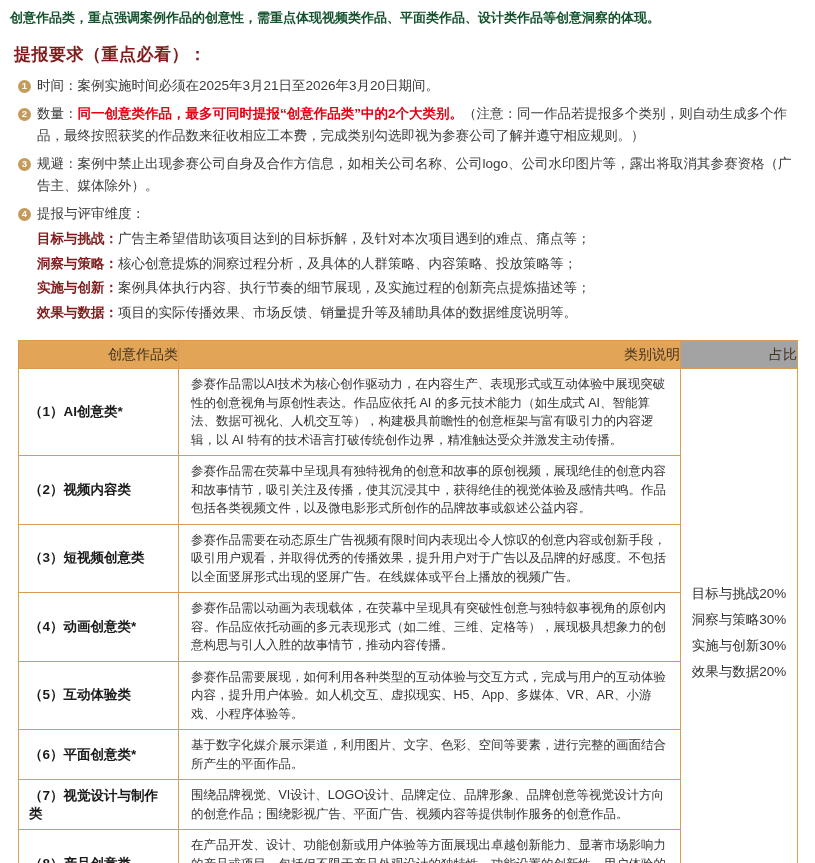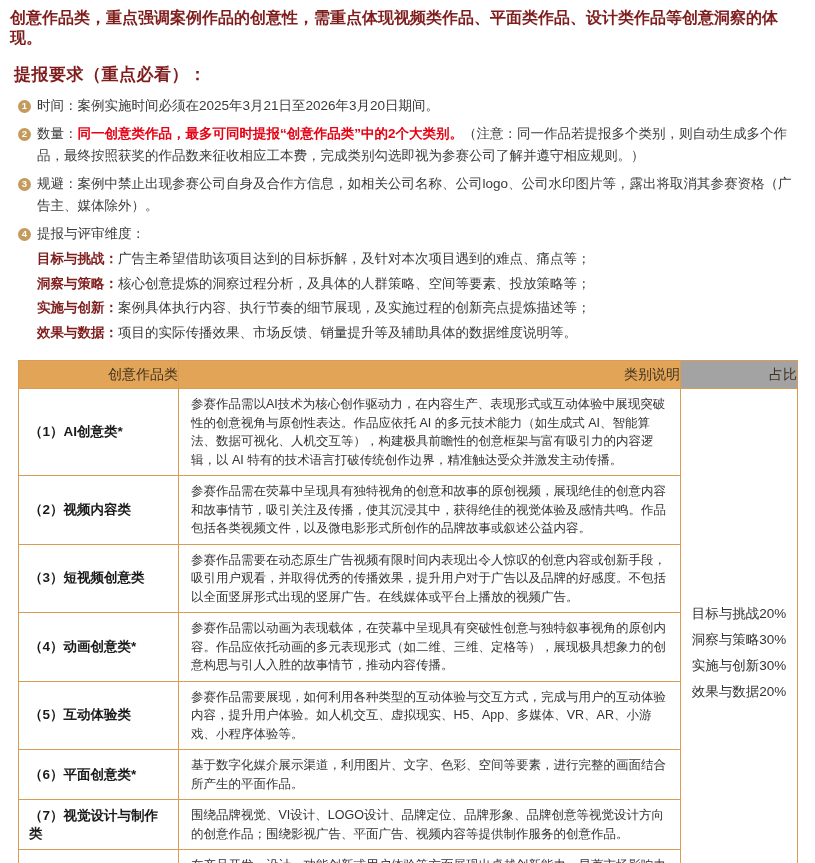--- a/index.html
+++ b/index.html
@@ -4,23 +4,23 @@
 <style>
   * { margin: 0; padding: 0; box-sizing: border-box; }
   html, body { width: 815px; height: 863px; overflow: hidden; background: #ffffff; }
   body {
     font-family: "Liberation Sans", "DejaVu Sans", sans-serif;
     color: #3a3a3a;
     -webkit-font-smoothing: antialiased;
   }
   .intro {
     margin: 8px 12px 0 10px;
-    font-size: 16px;
+    font-size: 13px;
     font-weight: 600;
-    color: #7f1d1d;
+    color: #14532d;
     line-height: 20px;
   }
   .section-title {
     margin: 15px 0 0 14px;
     font-size: 17px;
     font-weight: 700;
     letter-spacing: 0.5px;
   }
   .req-list { margin: 9px 16px 0 18px; }
   .req-item {
@@ -111,21 +111,21 @@
   <div class="req-item">
     <span class="num-badge" style="background:#C49B5C;">4</span><span>提报与评审维度：</span>
   </div>
 </div>
 
 <div class="dims">
   <div class="dim-line">
     <span class="dim-label">目标与挑战：</span><span>广告主希望借助该项目达到的目标拆解，及针对本次项目遇到的难点、痛点等；</span>
   </div>
   <div class="dim-line">
-    <span class="dim-label">洞察与策略：</span><span>核心创意提炼的洞察过程分析，及具体的人群策略、空间等要素、投放策略等；</span>
+    <span class="dim-label">洞察与策略：</span><span>核心创意提炼的洞察过程分析，及具体的人群策略、内容策略、投放策略等；</span>
   </div>
   <div class="dim-line">
     <span class="dim-label">实施与创新：</span><span>案例具体执行内容、执行节奏的细节展现，及实施过程的创新亮点提炼描述等；</span>
   </div>
   <div class="dim-line">
     <span class="dim-label">效果与数据：</span><span>项目的实际传播效果、市场反馈、销量提升等及辅助具体的数据维度说明等。</span>
   </div>
 </div>
 
 <table class="cat-table">

